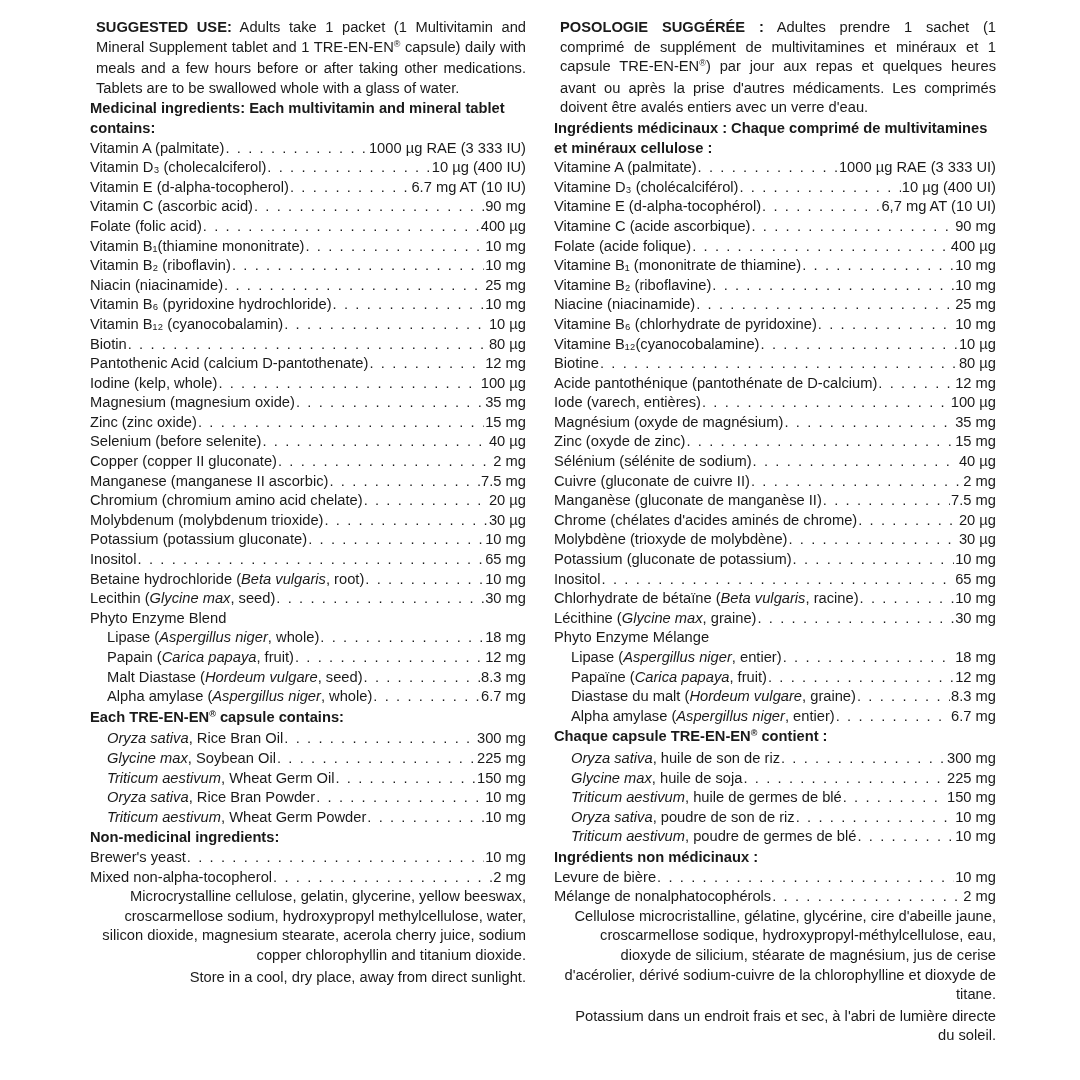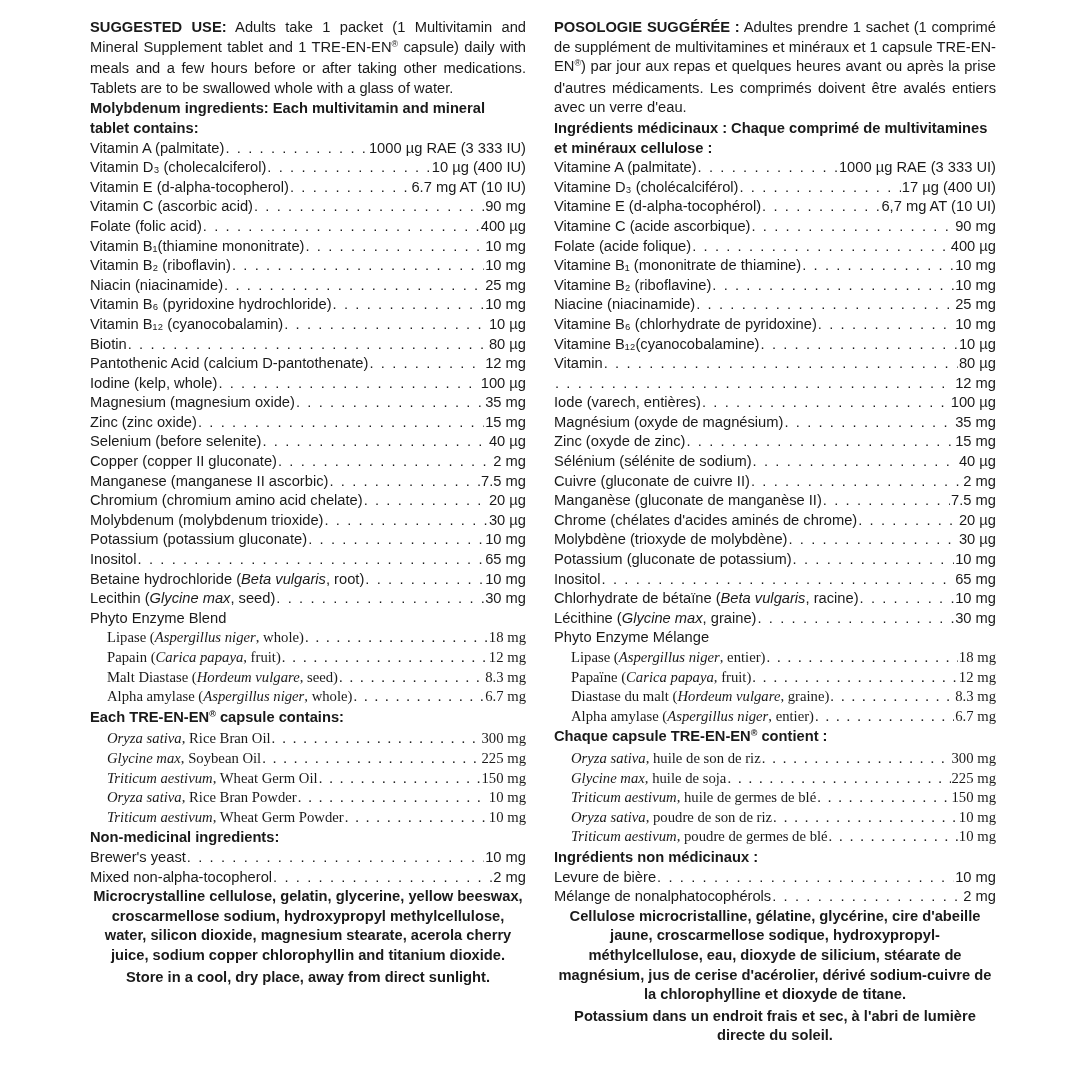--- a/index.html
+++ b/index.html
@@ -31,26 +31,25 @@
   .column.right {
     width: 442px;
     flex: 0 0 442px;
   }
 
   
   .para {
     font-size: 14.7px;
     line-height: 19.6px;
     text-align: justify;
-    margin: 0 0 0 0;
+    margin: 0 0 0 6px;
     hyphens: none;
   }
   .para.nojust {
-    text-align: center;
-    font-weight: bold;
+    text-align: right;
   }
   .para b {
     font-weight: bold;
   }
 
   
   .heading {
     font-size: 14.7px;
     line-height: 19.6px;
     font-weight: bold;
@@ -79,21 +78,20 @@
   }
   .row .leader::after {
     content: " . . . . . . . . . . . . . . . . . . . . . . . . . . . . . . . . . . . . . . . . . . . . . . . . . . . . . . . . . . . . . . . . . . . . . . . . . .";
   }
   .row .amt {
     flex: 0 0 auto;
     text-align: right;
   }
   .row.indent {
     padding-left: 17px;
-    font-family: Liberation Serif, serif;
   }
   .row.plain {
     display: block;
   }
 
   
   i { font-style: italic; }
   sup.reg {
     font-size: 9px;
     vertical-align: baseline;
@@ -105,21 +103,21 @@
 </style>
 </head>
 <body>
 
 <div class="label-root">
 
   <div class="column left">
 
     <p class="para"><b>SUGGESTED USE:</b><span> Adults take 1 packet (1 Multivitamin and Mineral Supplement tablet and 1 TRE-EN-EN<sup class="reg">®</sup> capsule) daily with meals and a few hours before or after taking other medications. Tablets are to be swallowed whole with a glass of water.</span></p>
 
-    <div class="heading">Molybdenum ingredients: Each multivitamin and mineral tablet contains:</div>
+    <div class="heading">Medicinal ingredients: Each multivitamin and mineral tablet contains:</div>
 
     <div>
         <div class="row">
           <span class="nm">Vitamin A (palmitate)</span>
           <span class="leader"></span>
           <span class="amt">1000 µg RAE (3 333 IU)</span>
         </div>
         <div class="row">
           <span class="nm">Vitamin D₃ (cholecalciferol)</span>
           <span class="leader"></span>
@@ -322,21 +320,21 @@
 
     <div>
         <div class="row">
           <span class="nm">Vitamine A (palmitate)</span>
           <span class="leader"></span>
           <span class="amt">1000 µg RAE (3 333 UI)</span>
         </div>
         <div class="row">
           <span class="nm">Vitamine D₃ (cholécalciférol)</span>
           <span class="leader"></span>
-          <span class="amt">17 µg (400 UI)</span>
+          <span class="amt">10 µg (400 UI)</span>
         </div>
         <div class="row">
           <span class="nm">Vitamine E (d-alpha-tocophérol)</span>
           <span class="leader"></span>
           <span class="amt">6,7 mg AT (10 UI)</span>
         </div>
         <div class="row">
           <span class="nm">Vitamine C (acide ascorbique)</span>
           <span class="leader"></span>
           <span class="amt">90 mg</span>
@@ -365,25 +363,26 @@
           <span class="nm">Vitamine B₆ (chlorhydrate de pyridoxine)</span>
           <span class="leader"></span>
           <span class="amt">10 mg</span>
         </div>
         <div class="row">
           <span class="nm">Vitamine B₁₂(cyanocobalamine)</span>
           <span class="leader"></span>
           <span class="amt">10 µg</span>
         </div>
         <div class="row">
-          <span class="nm">Vitamin</span>
+          <span class="nm">Biotine</span>
           <span class="leader"></span>
           <span class="amt">80 µg</span>
         </div>
         <div class="row">
+          <span class="nm">Acide pantothénique (pantothénate de D-calcium)</span>
           <span class="leader"></span>
           <span class="amt">12 mg</span>
         </div>
         <div class="row">
           <span class="nm">Iode (varech, entières)</span>
           <span class="leader"></span>
           <span class="amt">100 µg</span>
         </div>
         <div class="row">
           <span class="nm">Magnésium (oxyde de magnésium)</span>

